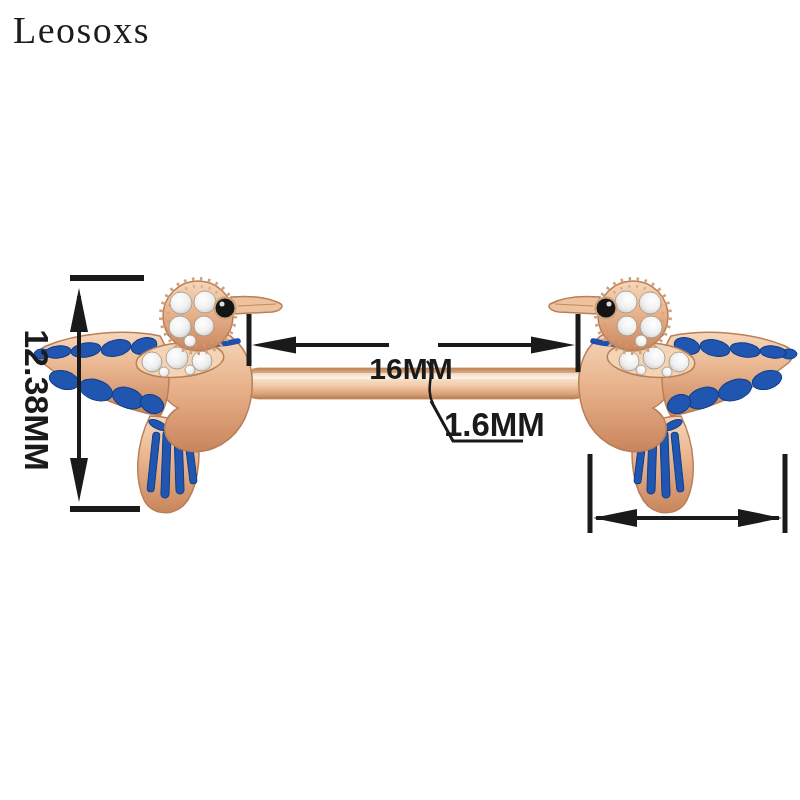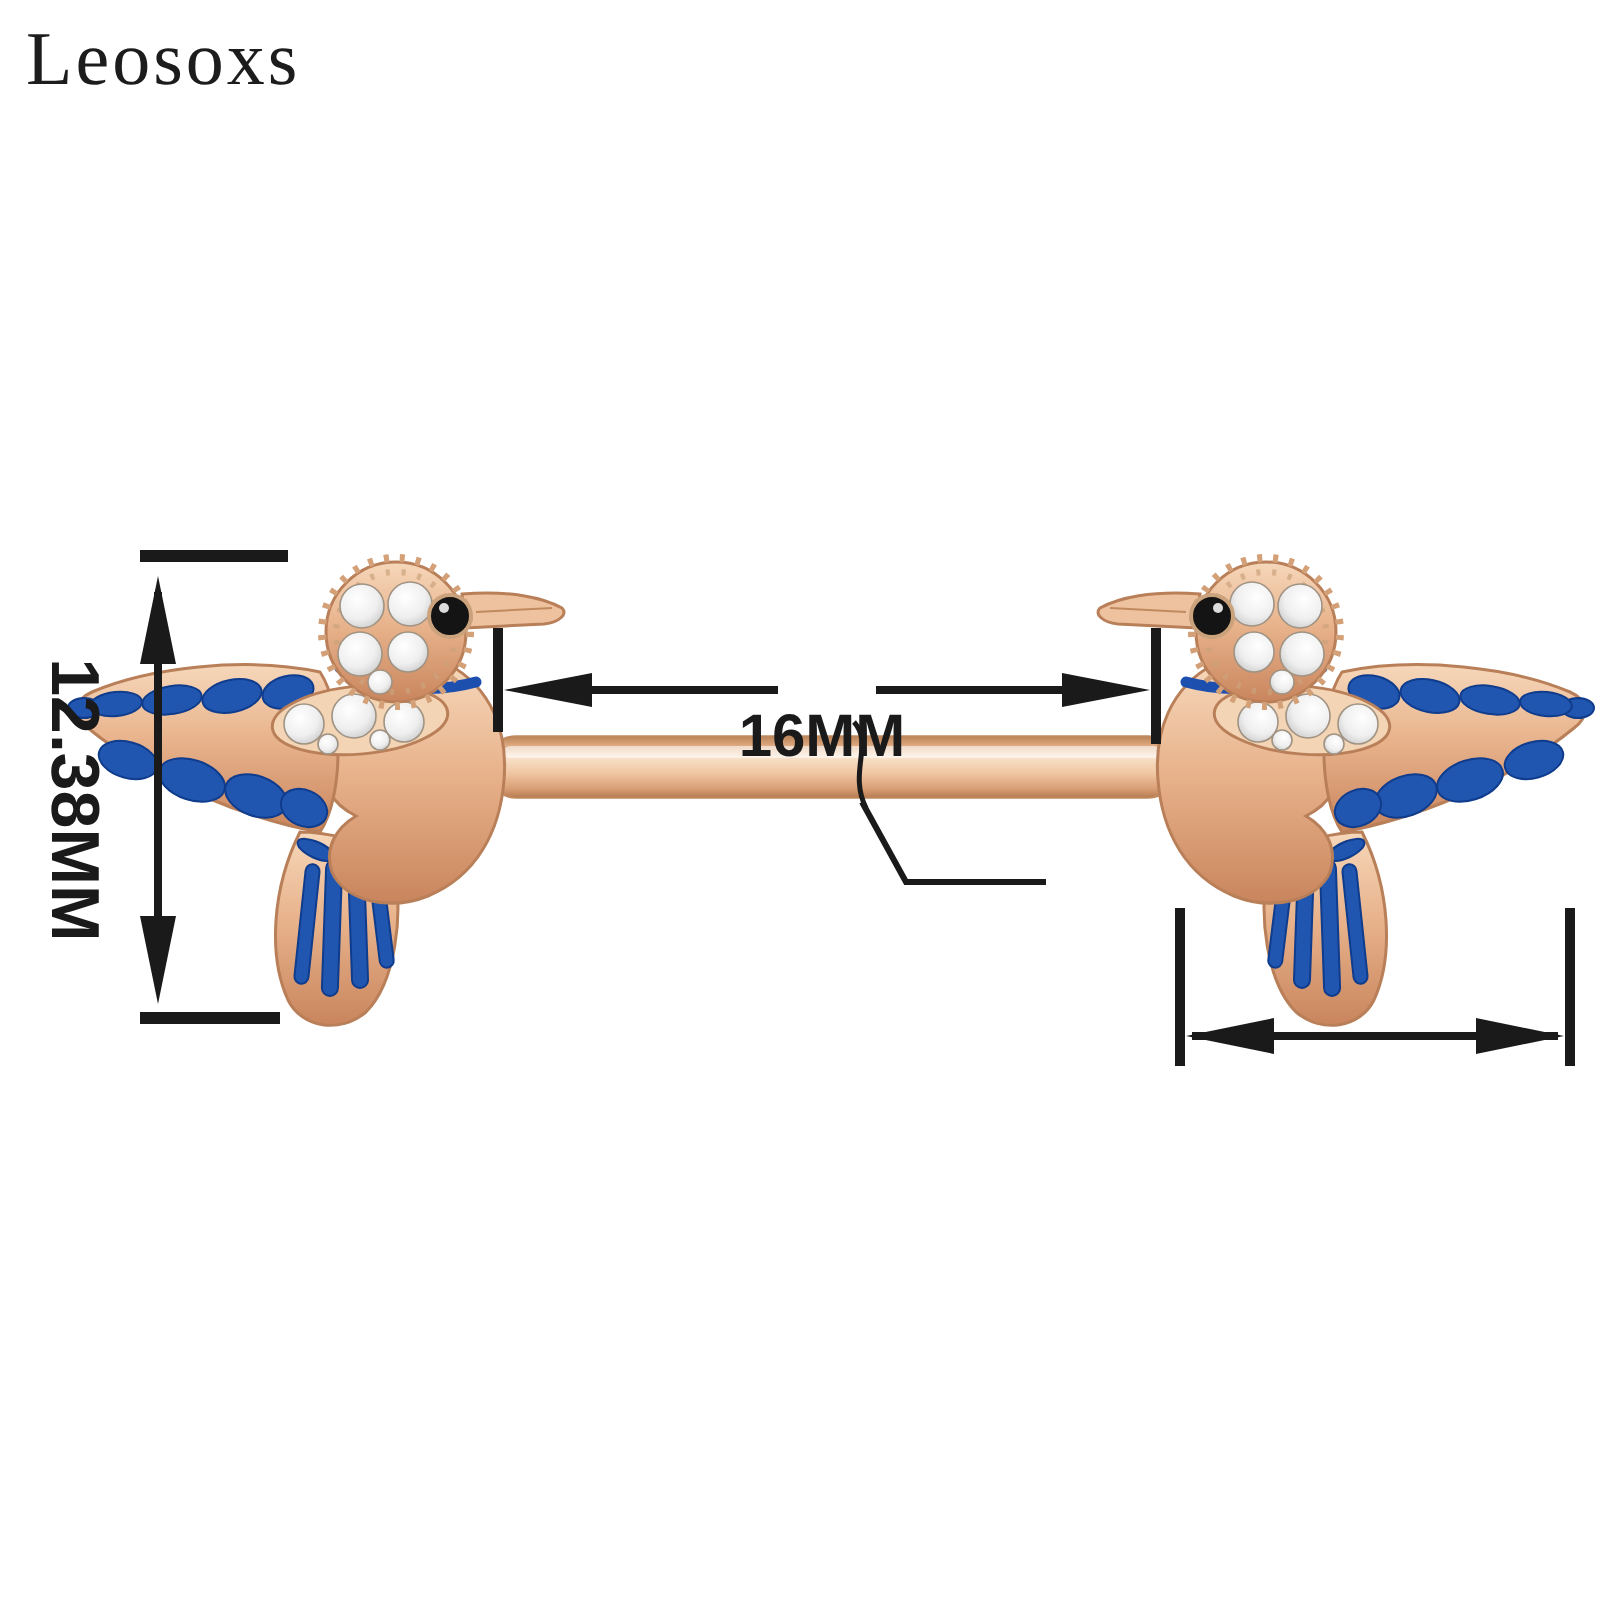--- a/index.html
+++ b/index.html
@@ -154,14 +154,15 @@
         <line x1="590" y1="454" x2="590" y2="533" stroke-width="5"></line>
         <line x1="785" y1="454" x2="785" y2="533" stroke-width="5"></line>
         <line x1="596" y1="518" x2="779" y2="518" stroke-width="4"></line>
         <polygon points="593,518 637,509 637,527" stroke="none"></polygon>
         <polygon points="782,518 738,509 738,527" stroke="none"></polygon>
       </g>
     </g>
   </svg>
 
   <div class="dim-label" id="label-16mm">16MM</div>
+  <div class="dim-label" id="label-16-bar">1.6MM</div>
   <div class="dim-label" id="label-height">12.38MM</div>
 </div>
 
 </body></html>

